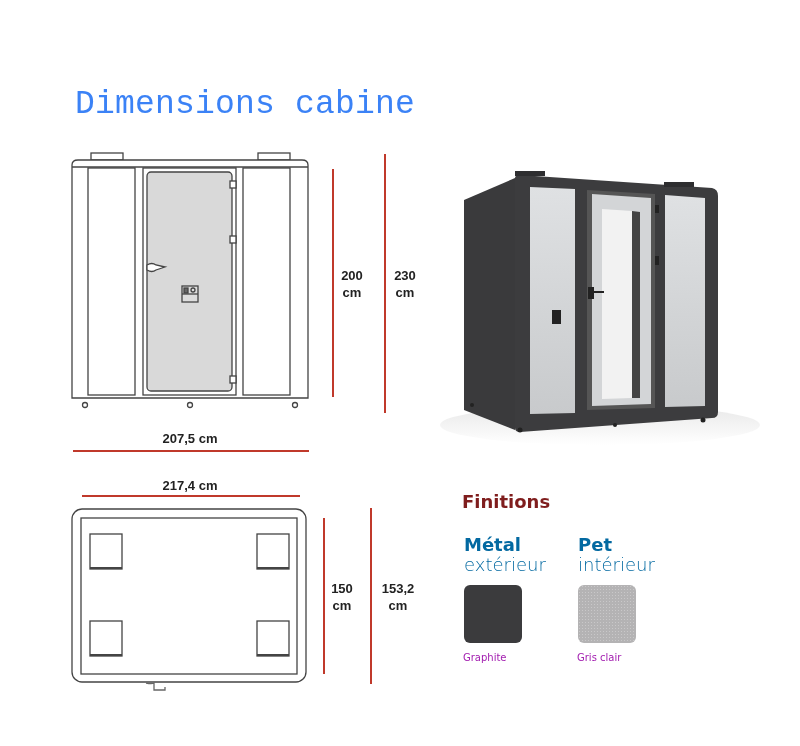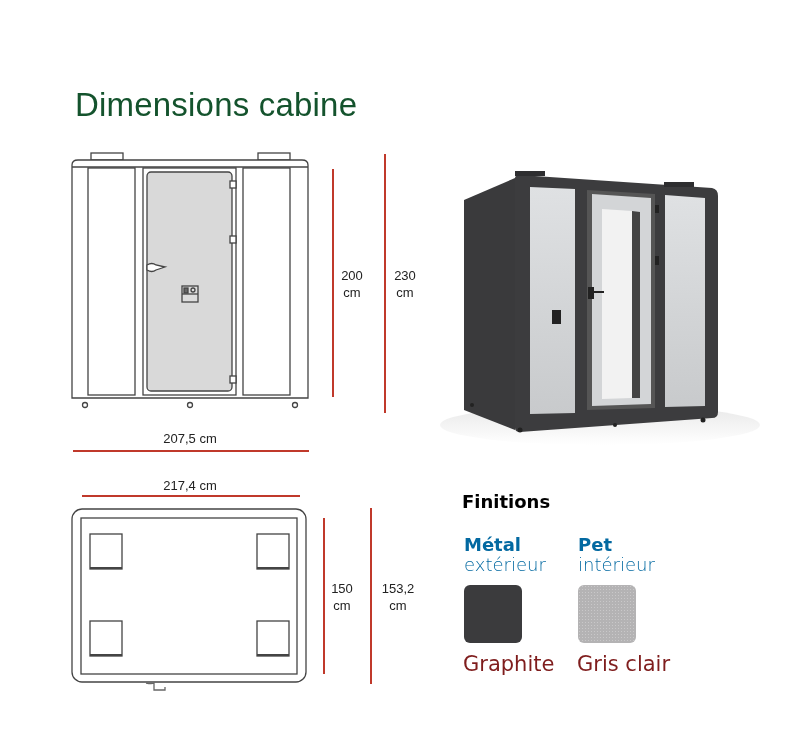--- a/index.html
+++ b/index.html
@@ -1,26 +1,26 @@
 <!DOCTYPE html>
 <html><head>
 <meta charset="utf-8">
 <style>
   html, body { margin: 0; padding: 0; background: #ffffff; }
   body { width: 800px; height: 746px; position: relative; overflow: hidden; font-family: "Liberation Sans", sans-serif; color: #111; }
   .abs { position: absolute; }
-  .title { left: 75px; top: 86px; font-family: Liberation Sans, sans-serif; font-weight: 300; font-size: 33px; letter-spacing: 0.2px; color: #14532d; }
-  .dim { font-family: "Liberation Sans", sans-serif; font-weight: normal; font-size: 13px; color: #222; text-align: center; line-height: 17px; }
+  .title { left: 75px; top: 86px; font-family: Liberation Mono, monospace; font-weight: 300; font-size: 33px; letter-spacing: 0.2px; color: #3b82f6; }
+  .dim { font-family: "Liberation Sans", sans-serif; font-weight: bold; font-size: 13px; color: #222; text-align: center; line-height: 17px; }
   .redline { background: #c0392b; }
-  .fin-title { left: 462px; top: 491px; font-family: "DejaVu Sans", sans-serif; font-weight: bold; font-size: 18px; color: #000000; }
+  .fin-title { left: 462px; top: 491px; font-family: "DejaVu Sans", sans-serif; font-weight: bold; font-size: 18px; color: #7f1d1d; }
   .fin-head { font-family: "DejaVu Sans", sans-serif; font-size: 18px; line-height: 20px; color: #0369a1; }
   .fin-head b { font-weight: bold; display: block; }
   .fin-head span { font-weight: 300; display: block; }
   .swatch { width: 58px; height: 58px; border-radius: 6px; }
-  .fin-label { font-family: "DejaVu Sans", sans-serif; font-size: 21px; color: #7f1d1d; }
+  .fin-label { font-family: "DejaVu Sans", sans-serif; font-size: 10px; color: #a21caf; }
   svg { position: absolute; overflow: visible; }
 </style>
 </head>
 <body>
 
 <div class="abs title">Dimensions cabine</div>
 
 <svg style="left:0;top:0;" width="800" height="746">
   <g fill="none" stroke="#444" stroke-width="1.3">
 

